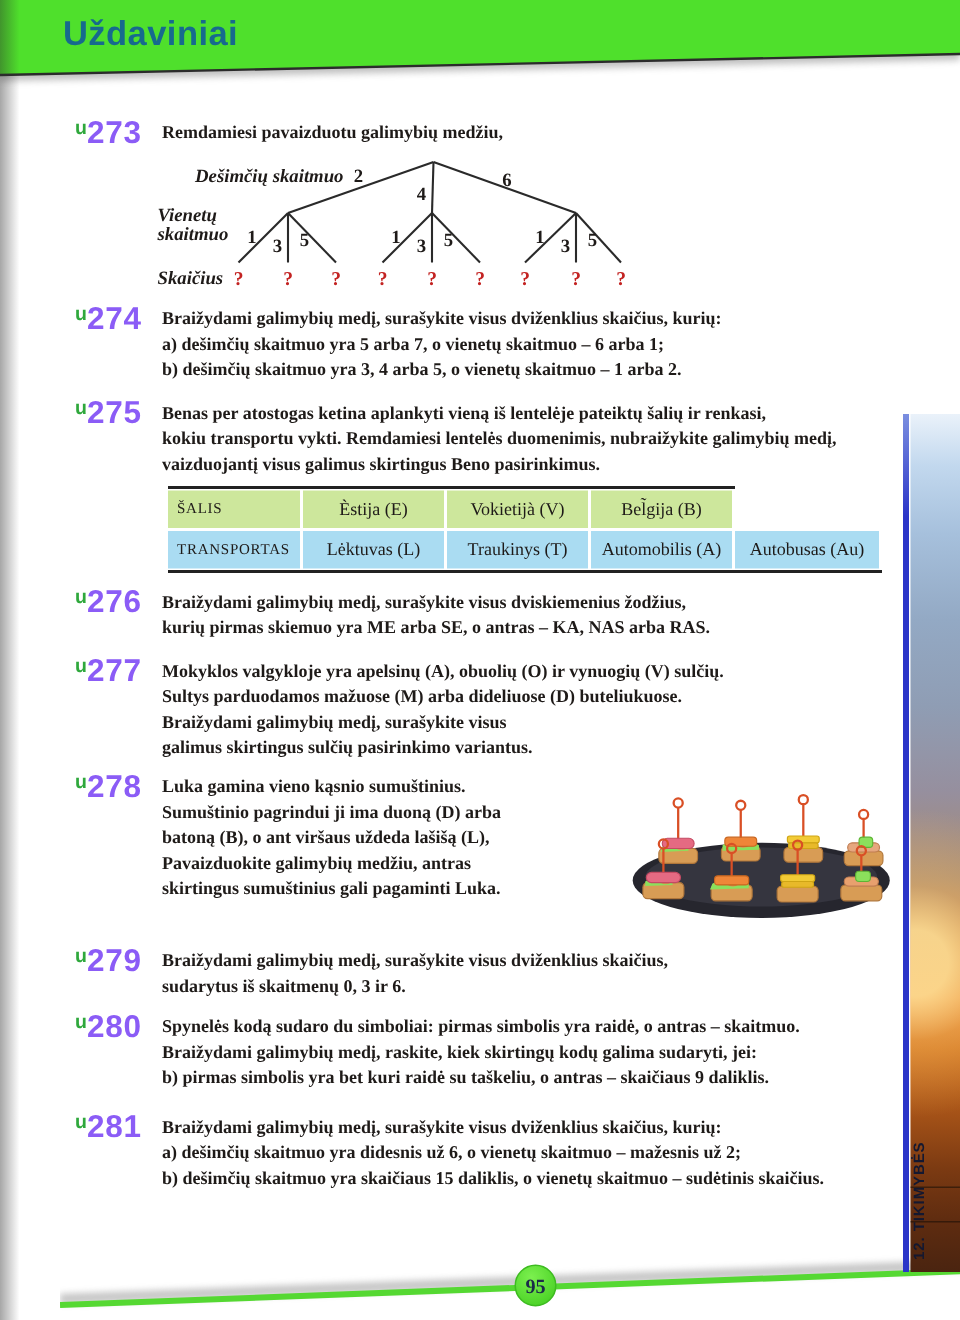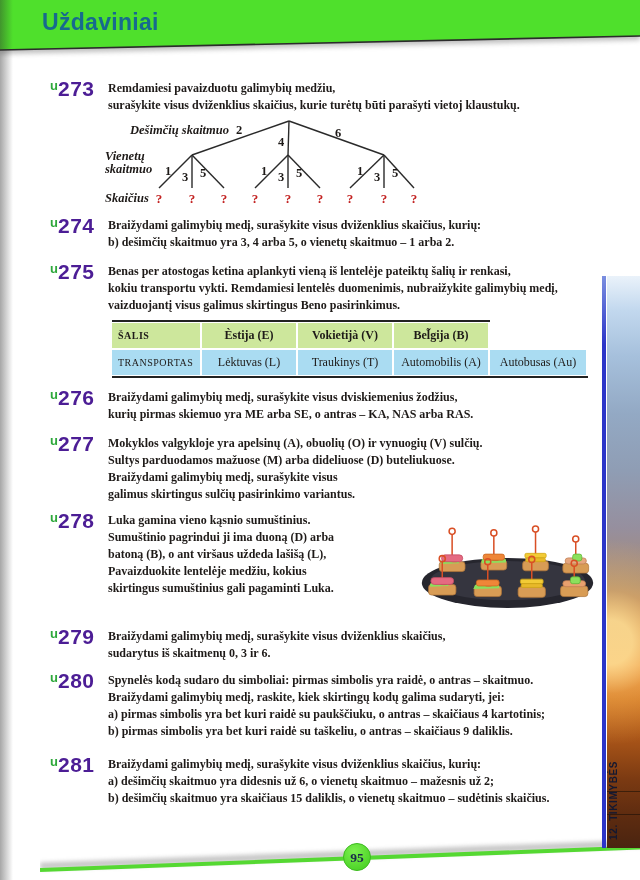--- a/index.html
+++ b/index.html
@@ -10,37 +10,37 @@
   .banner-title{position:absolute;top:9px;left:42px;font-family:"Liberation Sans",sans-serif;
         font-size:23px;font-weight:bold;letter-spacing:.3px;color:#176a8e;}
   
   .spine-shadow{position:absolute;left:0;top:0;bottom:0;width:13px;z-index:60;pointer-events:none;
         background:linear-gradient(to right,rgba(45,45,45,.42),rgba(45,45,45,0));}
   
   .content{position:absolute;top:56px;left:0;width:600px;padding:0 0 0 50px;box-sizing:border-box;}
   .exercise{display:flex;align-items:flex-start;}
   .num{width:58px;flex:0 0 58px;font-family:"Liberation Sans",sans-serif;margin-top:-3px;white-space:nowrap;}
   .num .u{color:#2fa83c;font-weight:bold;font-size:13px;vertical-align:6px;}
-  .num .n{color:#4c1d95;font-weight:bold;font-size:21px;letter-spacing:.5px;}
+  .num .n{color:#8b5cf6;font-weight:bold;font-size:21px;letter-spacing:.5px;}
   .body{font-size:12px;line-height:17px;}
   .body div{white-space:nowrap;font-weight:bold;}
   
   .tree{display:block;margin:-2px 0 0 52px;}
   .tree text{font-family:"Liberation Serif",serif;}
   .t-lbl{font-size:12.5px;font-weight:bold;font-style:italic;fill:#1e1a18;}
   .t-num{font-size:12.5px;font-weight:bold;fill:#1e1a18;}
   .t-q{font-size:13px;font-weight:bold;fill:#c32322;}
   .tree line{stroke:#2a2a2a;stroke-width:1.4;}
   
   .table-wrap{margin:3px 0 0 4px;}
   .t-topline{width:378px;height:2px;background:#222;margin-bottom:1px;}
   .t-bottomline{width:476px;height:2px;background:#222;margin-top:1px;}
   .t-grid{display:grid;grid-template-columns:88px 94px 94px 94px 96px;gap:2px;}
   .cell{height:25px;line-height:25px;text-align:center;font-size:12px;}
-  .cell.green{background:#cde79c;font-weight:bold;}
+  .cell.green{background:#cde79c;}
   .cell.blue{background:#aadcf2;}
   .cell.head{text-align:left;padding-left:6px;font-size:10px;letter-spacing:.5px;
         font-family:"Liberation Serif",serif;}
   .cell.empty{background:transparent;}
   
   .ex278-row .body{width:310px;flex:0 0 310px;}
   .canape{display:block;margin-top:-8px;}
   
   .sidebar{position:absolute;top:276px;left:602px;width:38px;height:572px;z-index:40;}
   .side-line{position:absolute;left:0;top:0;width:4px;height:100%;
@@ -77,21 +77,20 @@
     </svg>
     <div class="banner-title">Uždaviniai</div>
   </div>
 
   <div class="content">
 
     <div class="exercise" style="margin-top:24px">
       <div class="num"><span class="u">u</span><span class="n">273</span></div>
       <div class="body">
           <div>Remdamiesi pavaizduotu galimybių medžiu,</div>
-          <div>surašykite visus dviženklius skaičius, kurie turėtų būti parašyti vietoj klaustukų.</div>
         </div>
     </div>
 
     <svg class="tree" width="400" height="98" viewBox="0 0 400 98">
 
       <line x1="187" y1="9" x2="90" y2="43"></line>
       <line x1="187" y1="9" x2="186" y2="43"></line>
       <line x1="187" y1="9" x2="282" y2="43"></line>
 
       <line x1="90" y1="43" x2="57" y2="76"></line>
@@ -131,20 +130,21 @@
       <text class="t-q" x="218" y="91" text-anchor="middle">?</text>
       <text class="t-q" x="248" y="91" text-anchor="middle">?</text>
       <text class="t-q" x="282" y="91" text-anchor="middle">?</text>
       <text class="t-q" x="312" y="91" text-anchor="middle">?</text>
     </svg>
 
     <div class="exercise" style="margin-top:7px">
       <div class="num"><span class="u">u</span><span class="n">274</span></div>
       <div class="body">
           <div>Braižydami galimybių medį, surašykite visus dviženklius skaičius, kurių:</div>
+          <div>a)  dešimčių skaitmuo yra 5 arba 7, o vienetų skaitmuo – 6 arba 1;</div>
           <div>b) dešimčių skaitmuo yra 3, 4 arba 5, o vienetų skaitmuo – 1 arba 2.</div>
         </div>
     </div>
 
     <div class="exercise" style="margin-top:12px">
       <div class="num"><span class="u">u</span><span class="n">275</span></div>
       <div class="body">
           <div>Benas per atostogas ketina aplankyti vieną iš lentelėje pateiktų šalių ir renkasi,</div>
           <div>kokiu transportu vykti. Remdamiesi lentelės duomenimis, nubraižykite galimybių medį,</div>
           <div>vaizduojantį visus galimus skirtingus Beno pasirinkimus.</div>
@@ -188,21 +188,21 @@
           <div>galimus skirtingus sulčių pasirinkimo variantus.</div>
         </div>
     </div>
 
     <div class="exercise ex278-row" style="margin-top:9px">
       <div class="num"><span class="u">u</span><span class="n">278</span></div>
       <div class="body">
           <div>Luka gamina vieno kąsnio sumuštinius.</div>
           <div>Sumuštinio pagrindui ji ima duoną (D) arba</div>
           <div>batoną (B), o ant viršaus uždeda lašišą (L),</div>
-          <div>Pavaizduokite lentelėje medžiu, kokius</div>
+          <div>Pavaizduokite galimybių medžiu, antras</div>
           <div>skirtingus sumuštinius gali pagaminti Luka.</div>
         </div>
       <svg class="canape" width="240" height="126" viewBox="0 0 240 126">
         <ellipse cx="118" cy="84" rx="113" ry="33" fill="#26262e"></ellipse>
         <ellipse cx="118" cy="81" rx="102" ry="26" fill="#35353f"></ellipse>
 
         <g transform="translate(45,58)">
             <line x1="0" y1="-8" x2="0" y2="-38" stroke="#d94f25" stroke-width="2"></line>
             <circle cx="0" cy="-42" r="4" fill="none" stroke="#d94f25" stroke-width="2"></circle>
             <rect x="-17" y="-2" width="34" height="13" rx="4" fill="#d89c55" stroke="#b0763a"></rect>
@@ -268,21 +268,20 @@
           <div>Braižydami galimybių medį, surašykite visus dviženklius skaičius,</div>
           <div>sudarytus iš skaitmenų 0, 3 ir 6.</div>
         </div>
     </div>
 
     <div class="exercise" style="margin-top:10px">
       <div class="num"><span class="u">u</span><span class="n">280</span></div>
       <div class="body">
           <div>Spynelės kodą sudaro du simboliai: pirmas simbolis yra raidė, o antras – skaitmuo.</div>
           <div>Braižydami galimybių medį, raskite, kiek skirtingų kodų galima sudaryti, jei:</div>
-          <div>a) pirmas simbolis yra bet kuri raidė su paukščiuku, o antras – skaičiaus 4 kartotinis;</div>
           <div>b) pirmas simbolis yra bet kuri raidė su taškeliu, o antras – skaičiaus 9 daliklis.</div>
         </div>
     </div>
 
     <div class="exercise" style="margin-top:16px">
       <div class="num"><span class="u">u</span><span class="n">281</span></div>
       <div class="body">
           <div>Braižydami galimybių medį, surašykite visus dviženklius skaičius, kurių:</div>
           <div>a)  dešimčių skaitmuo yra didesnis už 6, o vienetų skaitmuo – mažesnis už 2;</div>
           <div>b) dešimčių skaitmuo yra skaičiaus 15 daliklis, o vienetų skaitmuo – sudėtinis skaičius.</div>

